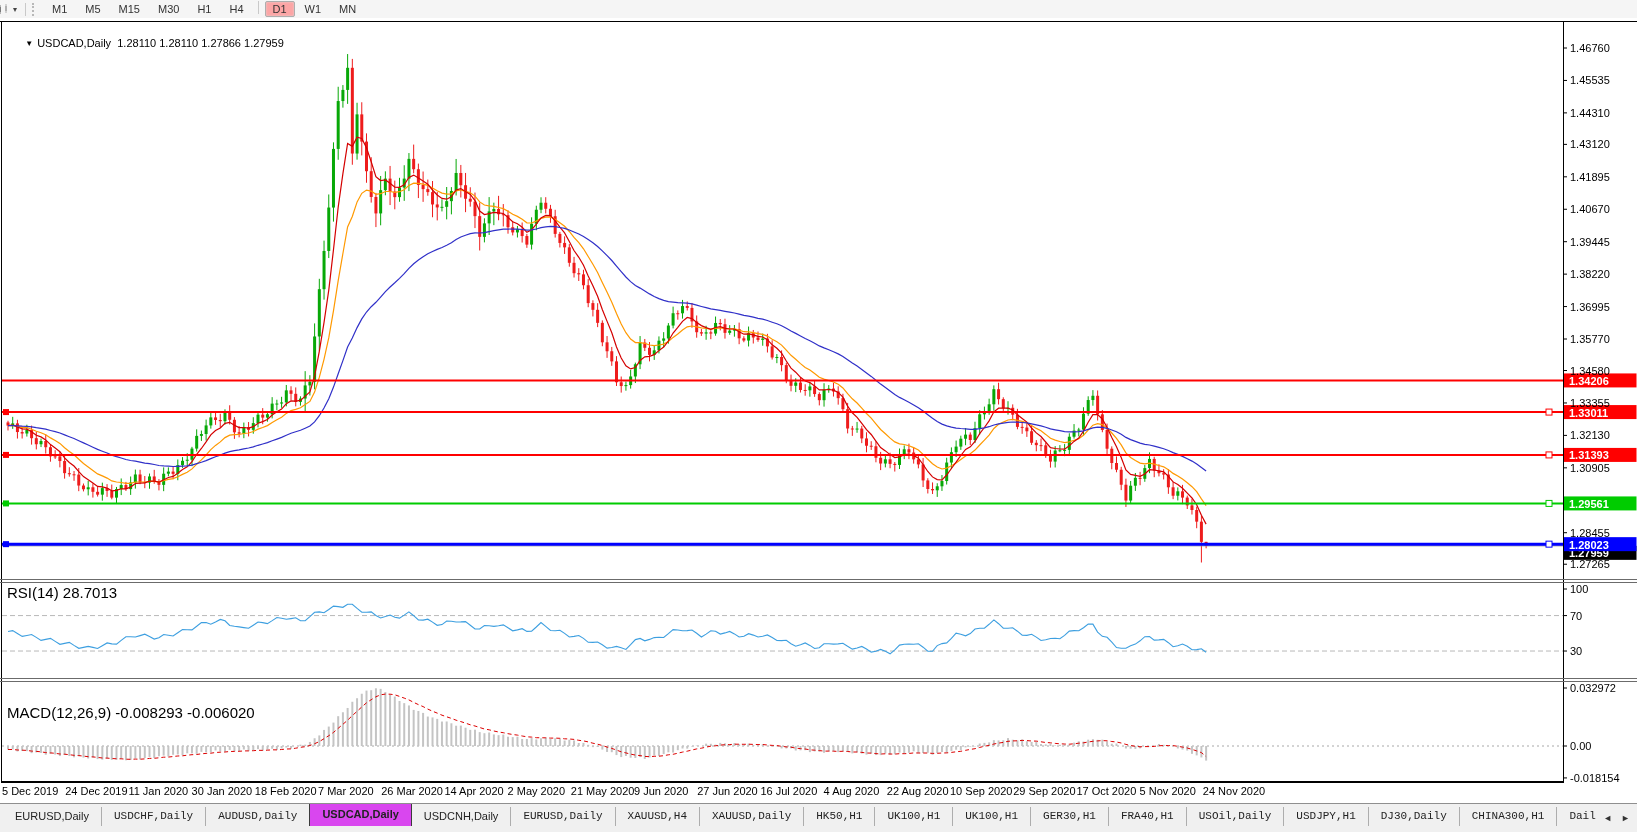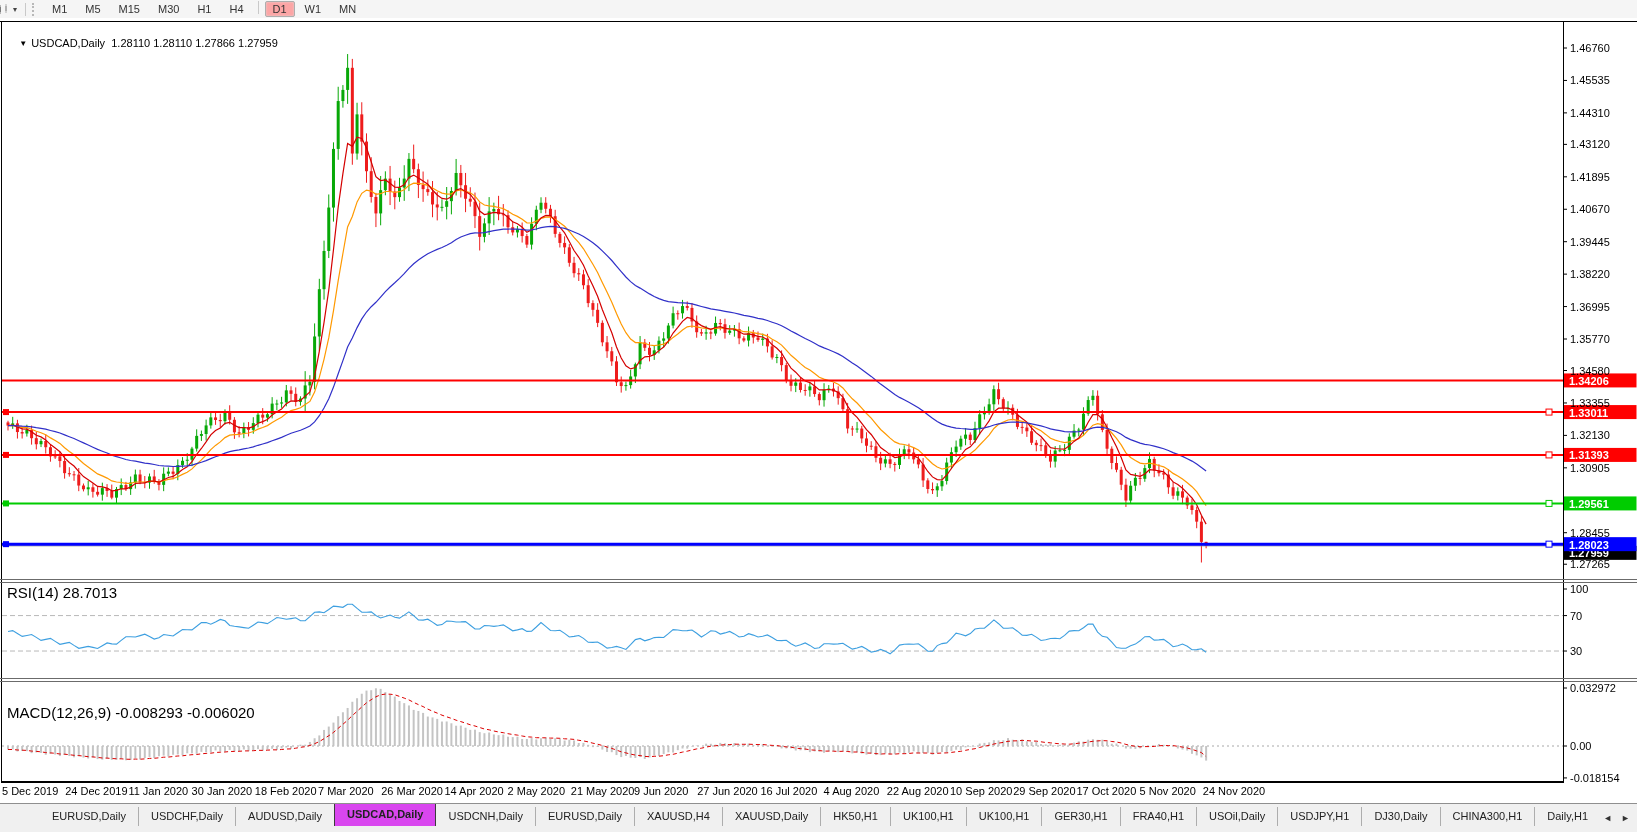--- a/index.html
+++ b/index.html
@@ -8,30 +8,30 @@
   .toolbar{position:absolute;top:0;left:0;width:100%;height:18px;background:#f5f5f5;
            display:flex;align-items:center;box-sizing:border-box;}
   .tb-cuticon{margin-left:-3px;display:inline-flex;align-items:center;}
   .caret{font-size:8px;color:#444;margin:0 3px;}
   .tb-sep{width:1px;height:13px;background:#c9c9c9;margin:0 5px;display:inline-block;}
   .tb-grip{width:4px;height:13px;border-left:2px dotted #b8b8b8;margin:0 5px 0 1px;display:inline-block;}
   .tf-wrap{display:flex;align-items:flex-start;}
   .tf-btn{font-size:11px;color:#333;padding:1px 7px;margin:0 1px;border:1px solid transparent;border-radius:2px;}
   .tf-btn.active{background:#fca5a5;border-color:#aeaeae;box-shadow:inset 0 0 2px #ddd;}
   #chart-svg{position:absolute;left:0;top:0;font-family:"Liberation Sans",sans-serif;}
-  .chart-title{position:absolute;left:7px;top:25px;font-size:11px;color:#000;white-space:pre;}
+  .chart-title{position:absolute;left:13px;top:25px;font-size:11px;color:#000;white-space:pre;}
   .ttl-caret{font-size:8px;margin-right:4px;vertical-align:1px;}
   .ind-label{position:absolute;left:7px;font-size:15px;color:#000;white-space:pre;}
   .rsi-label{top:584px;}
   .macd-label{top:704px;}
   .tabbar{position:absolute;left:0;top:803px;width:100%;height:29px;background:#f0f0f0;
           border-top:1px solid #8f8f8f;display:flex;align-items:flex-end;
-          padding:0 0 6px 3px;box-sizing:border-box;overflow:hidden;justify-content:center;}
+          padding:0 0 6px 3px;box-sizing:border-box;overflow:hidden;}
   .tab{height:19px;line-height:19px;padding:0 12px;font-size:11px;color:#222;white-space:nowrap;flex:none;}
-  .tab:not(.active)+.tab:not(.active){border-left:1px solid #adadad;}
+  .tab:not(.active)+.tab:not(.active){border-left:1px solid #adadad;font-family:Liberation Mono, monospace;}
   .tab.active{background:#d946ef;border:1px solid #3c3c3c;border-bottom:none;font-weight:bold;height:23px;line-height:22px;}
   .tab-arrows{position:absolute;right:0;top:806px;height:23px;padding:0 7px;background:#f0f0f0;
               display:flex;align-items:center;gap:9px;font-size:9px;color:#333;}
 </style>
 </head>
 <body>
 
 <div>
 
   <div class="toolbar">

